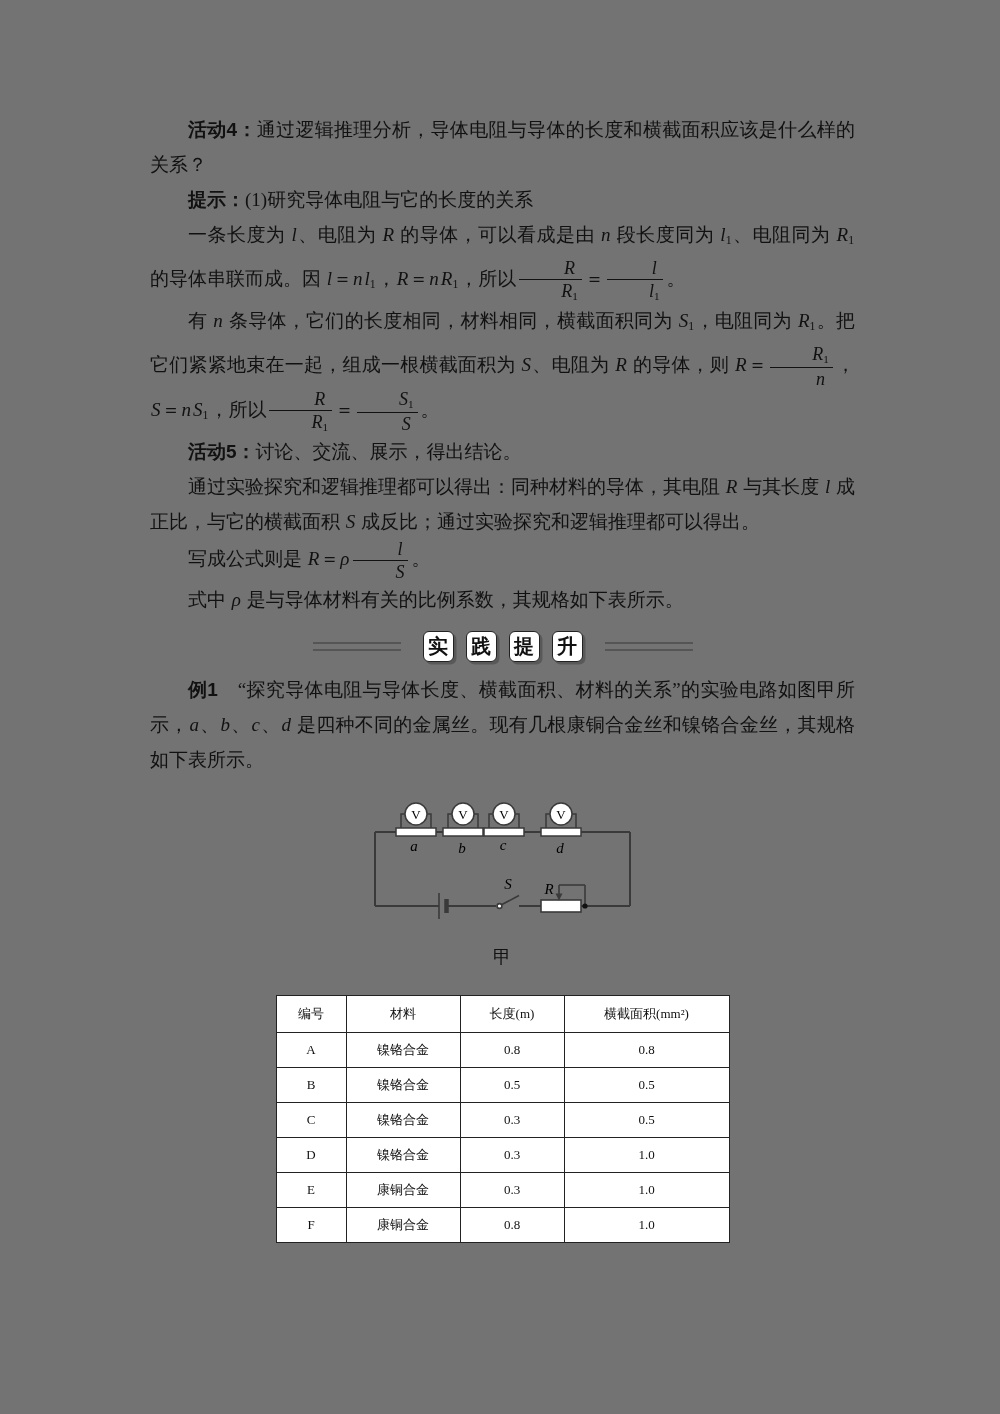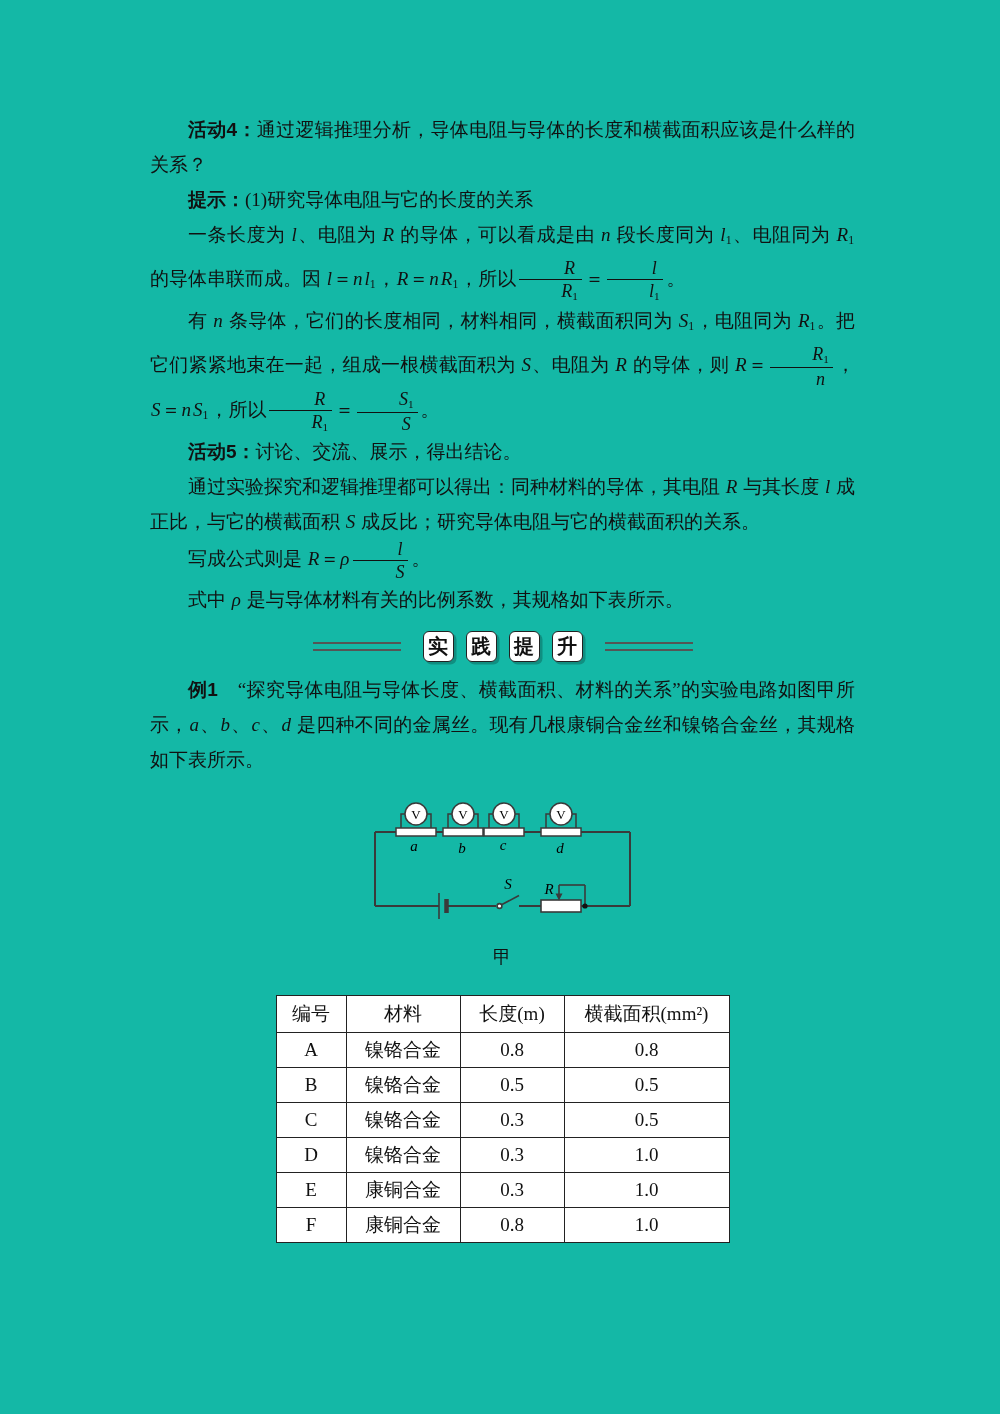--- a/index.html
+++ b/index.html
@@ -1,18 +1,18 @@
 <!DOCTYPE html>
 <html><head>
 <meta charset="utf-8">
 <style>
   * { margin:0; padding:0; box-sizing:border-box; }
   html,body { background:#e8e8e8; }
   .page {
-    width:1000px; height:1414px; margin:0 auto; background:#14b8a6;
+    width:1000px; height:1414px; margin:0 auto; background:#737373;
     padding:112px 145px 0 150px; overflow:hidden; position:relative;
     font-family:"Liberation Serif","DejaVu Serif",serif;
     color:#111; font-size:19px; line-height:35px;
   }
   .para { text-indent:2em; text-align:justify; }
   .lead { font-weight:700; font-family:"Liberation Sans","DejaVu Sans",sans-serif; }
   .v { font-family:"Liberation Serif","DejaVu Serif",serif; font-style:italic; padding:0 1px; }
   sub { font-size:0.62em; vertical-align:-0.28em; font-style:normal; }
   .frac { display:inline-block; vertical-align:middle; text-align:center;
           margin:0 3px; line-height:1.12; font-size:18px; }
@@ -31,36 +31,36 @@
   
   .circuit-fig { width:300px; margin:16px auto 4px; text-align:center; line-height:normal; }
   .circuit-fig svg { display:block; margin:0 auto; }
   .circuit-fig figcaption { font-size:18px; margin-top:2px; letter-spacing:1px; }
   .svg-it { font-family:"Liberation Serif","DejaVu Serif",serif; font-style:italic; font-size:15px; }
   .svg-vm { font-family:"Liberation Serif","DejaVu Serif",serif; font-size:13px; }
   
   table.spec { border-collapse:collapse; margin:26px auto 0; line-height:normal; }
   table.spec th, table.spec td {
     border:1.6px solid #222; text-align:center; font-weight:normal;
-    font-size:19px; height:35px; padding:0 6px; background:#fff;
+    font-size:13px; height:35px; padding:0 6px; background:#fff;
   }
   table.spec th { height:37px; }
   .c0 { width:70px; } .c1 { width:114px;margin-top:42px; } .c2 { width:104px; } .c3 { width:165px; }
 </style>
 </head>
 <body>
 
 <div class="page">
 
   <p class="para"><span class="lead">活动4：</span><span>通过逻辑推理分析，导体电阻与导体的长度和横截面积应该是什么样的关系？</span></p>
   <p class="para"><span class="lead">提示：</span><span>(1)研究导体电阻与它的长度的关系</span></p>
   <p class="para"><span>一条长度为 </span><span class="v">l</span><span>、电阻为 </span><span class="v">R</span><span> 的导体，可以看成是由 </span><span class="v">n</span><span> 段长度同为 </span><span class="v">l<sub>1</sub></span><span>、电阻同为 </span><span class="v">R<sub>1</sub></span><span> 的导体串联而成。因 </span><span class="v">l</span><span>＝</span><span class="v">n</span><span class="v">l<sub>1</sub></span><span>，</span><span class="v">R</span><span>＝</span><span class="v">n</span><span class="v">R<sub>1</sub></span><span>，所以</span><span class="frac"><span class="num"><span class="v">R</span></span><span class="den"><span class="v">R<sub>1</sub></span></span></span><span>＝</span><span class="frac"><span class="num"><span class="v">l</span></span><span class="den"><span class="v">l<sub>1</sub></span></span></span><span>。</span></p>
   <p class="para"><span>有 </span><span class="v">n</span><span> 条导体，它们的长度相同，材料相同，横截面积同为 </span><span class="v">S<sub>1</sub></span><span>，电阻同为 </span><span class="v">R<sub>1</sub></span><span>。把它们紧紧地束在一起，组成一根横截面积为 </span><span class="v">S</span><span>、电阻为 </span><span class="v">R</span><span> 的导体，则 </span><span class="v">R</span><span>＝</span><span class="frac"><span class="num"><span class="v">R<sub>1</sub></span></span><span class="den"><span class="v">n</span></span></span><span>，</span><span class="v">S</span><span>＝</span><span class="v">n</span><span class="v">S<sub>1</sub></span><span>，所以</span><span class="frac"><span class="num"><span class="v">R</span></span><span class="den"><span class="v">R<sub>1</sub></span></span></span><span>＝</span><span class="frac"><span class="num"><span class="v">S<sub>1</sub></span></span><span class="den"><span class="v">S</span></span></span><span>。</span></p>
   <p class="para"><span class="lead">活动5：</span><span>讨论、交流、展示，得出结论。</span></p>
-  <p class="para"><span>通过实验探究和逻辑推理都可以得出：同种材料的导体，其电阻 </span><span class="v">R</span><span> 与其长度 </span><span class="v">l</span><span> 成正比，与它的横截面积 </span><span class="v">S</span><span> 成反比；研究导体电阻与它的横截面积的关系。</span></p>
+  <p class="para"><span>通过实验探究和逻辑推理都可以得出：同种材料的导体，其电阻 </span><span class="v">R</span><span> 与其长度 </span><span class="v">l</span><span> 成正比，与它的横截面积 </span><span class="v">S</span><span> 成反比；通过实验探究和逻辑推理都可以得出。</span></p>
   <p class="para"><span>写成公式则是 </span><span class="v">R</span><span>＝</span><span class="v">ρ</span><span class="frac"><span class="num"><span class="v">l</span></span><span class="den"><span class="v">S</span></span></span><span>。</span></p>
   <p class="para"><span>式中 </span><span class="v">ρ</span><span> 是与导体材料有关的比例系数，其规格如下表所示。</span></p>
 
   <div class="badge-row">
     <span class="dline left"></span>
     <span class="bchar">实</span>
     <span class="bchar">践</span>
     <span class="bchar">提</span>
     <span class="bchar">升</span>
     <span class="dline right"></span>

